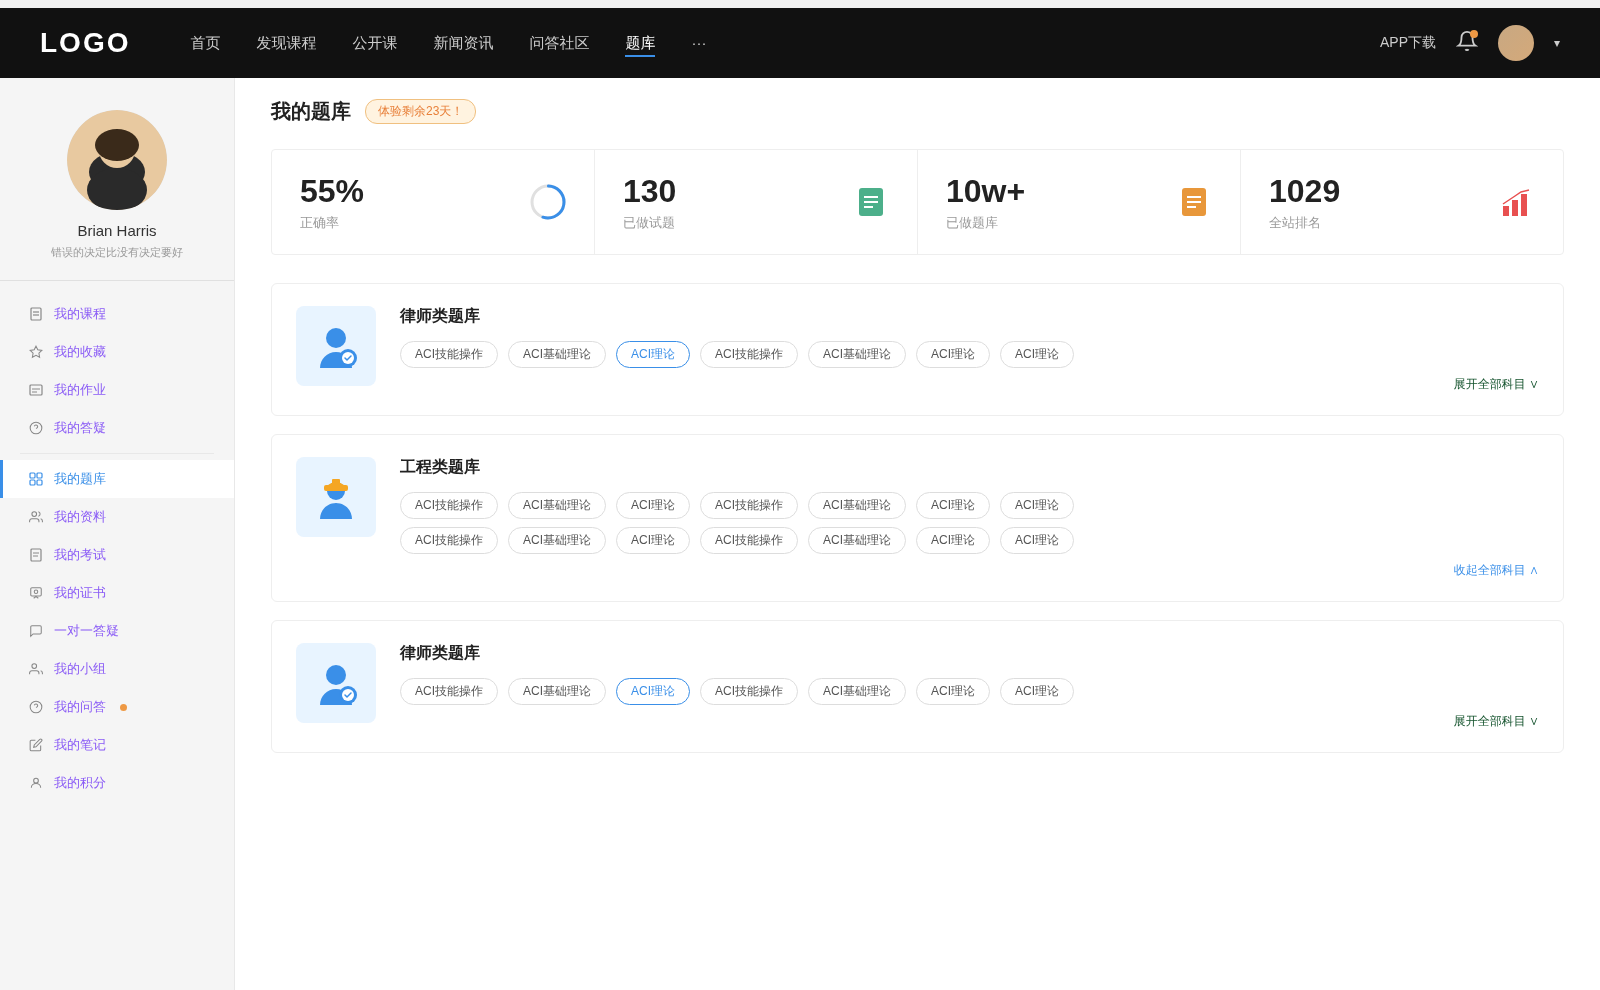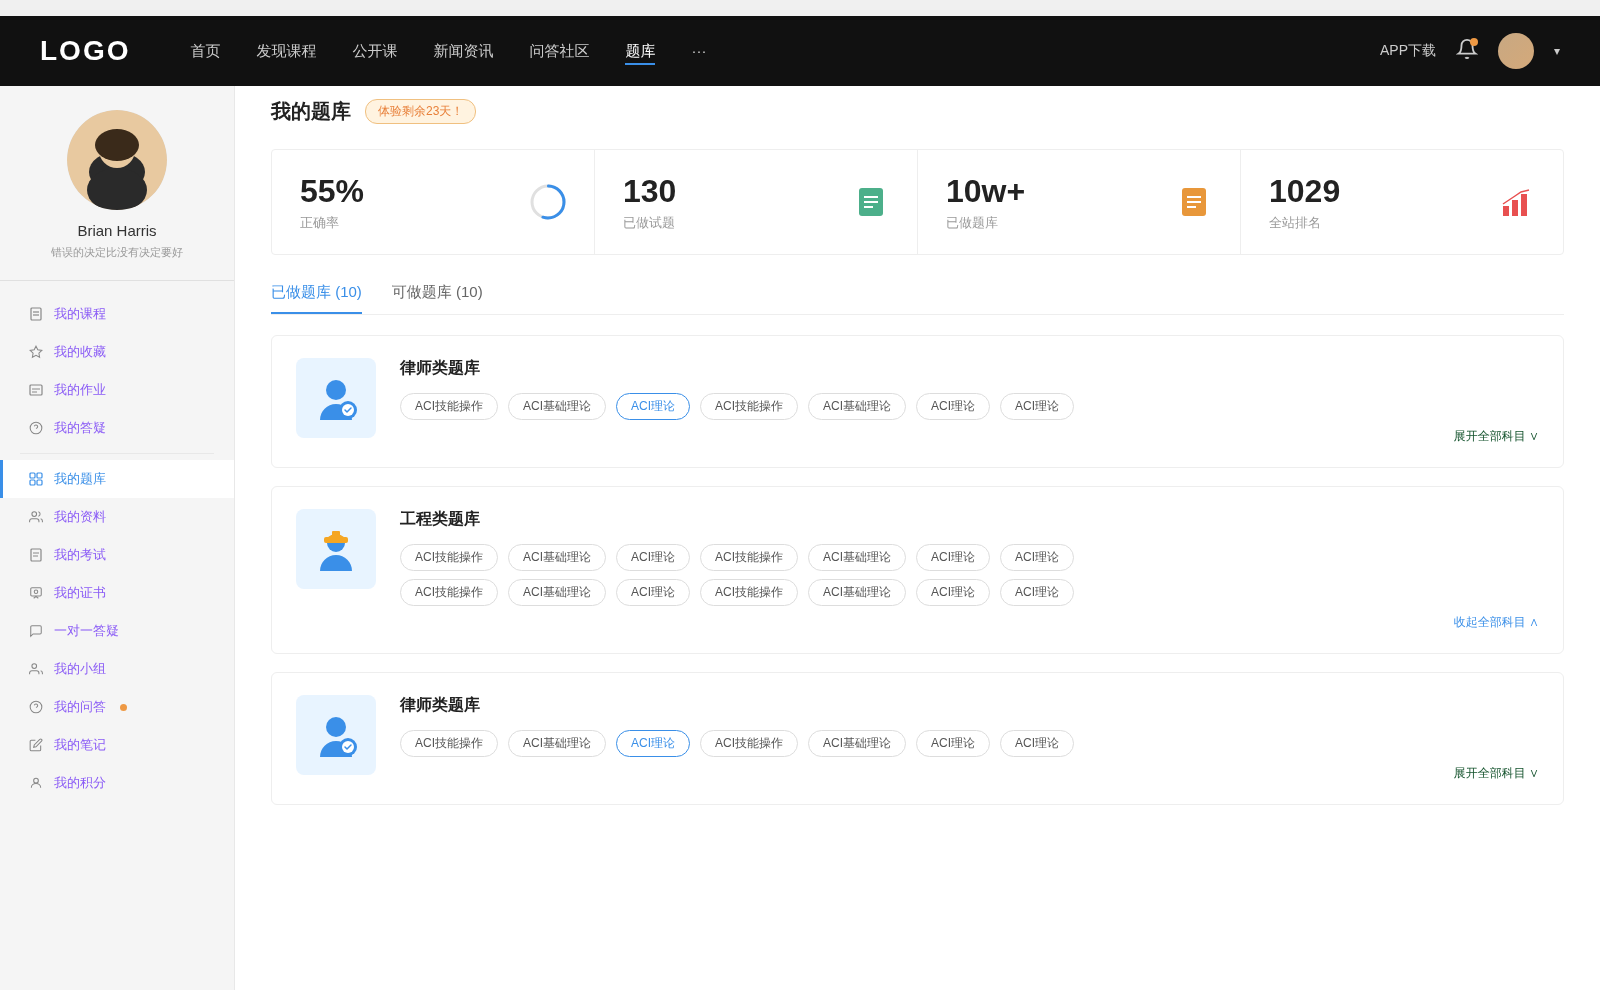--- a/index.html
+++ b/index.html
@@ -6,21 +6,21 @@
     body { font-family: -apple-system, BlinkMacSystemFont, 'PingFang SC', 'Microsoft YaHei', sans-serif; background: #f0f0f0; width: 1600px; min-height: 990px; overflow-x: hidden; }
 
     
     .navbar {
       background: #111;
       height: 70px;
       display: flex;
       align-items: center;
       padding: 0 40px;
       position: fixed;
-      top: 16px; left: 0; right: 0;
+      top: 8px; left: 0; right: 0;
       z-index: 100;
     }
     .navbar-logo {
       color: white;
       font-size: 28px;
       font-weight: bold;
       letter-spacing: 2px;
       margin-right: 60px;
     }
     .navbar-menu {
@@ -529,24 +529,20 @@
             <svg width="32" height="32" viewBox="0 0 32 32">
       <rect x="2" y="20" width="6" height="10" fill="#e85050"></rect>
       <rect x="11" y="14" width="6" height="16" fill="#e85050"></rect>
       <rect x="20" y="8" width="6" height="22" fill="#e85050"></rect>
       <polyline points="2,18 8,14 14,10 20,6 28,4" fill="none" stroke="#e85050" stroke-width="1.5"></polyline>
     </svg>
           </div>
         </div>
       </div>
 
-    <div class="tabs-row" id="tabs-row">
-        <div class="tab-item active">已做题库 (10)</div>
-        <div class="tab-item">可做题库 (10)</div>
-      </div>
 
     <div id="subjects-list">
         <div class="subject-card">
           <div class="subject-icon-wrap">
             <svg width="52" height="52" viewBox="0 0 52 52">
     <circle cx="26" cy="18" r="10" fill="#3a8fe8"></circle>
     <path d="M10 48c0-8.84 7.16-16 16-16s16 7.16 16 16" fill="#3a8fe8"></path>
     <circle cx="38" cy="38" r="9" fill="#3a8fe8"></circle>
     <circle cx="38" cy="38" r="6" fill="white"></circle>
     <path d="M35 38l2 2 4-4" stroke="#3a8fe8" stroke-width="1.5" fill="none" stroke-linecap="round" stroke-linejoin="round"></path>

